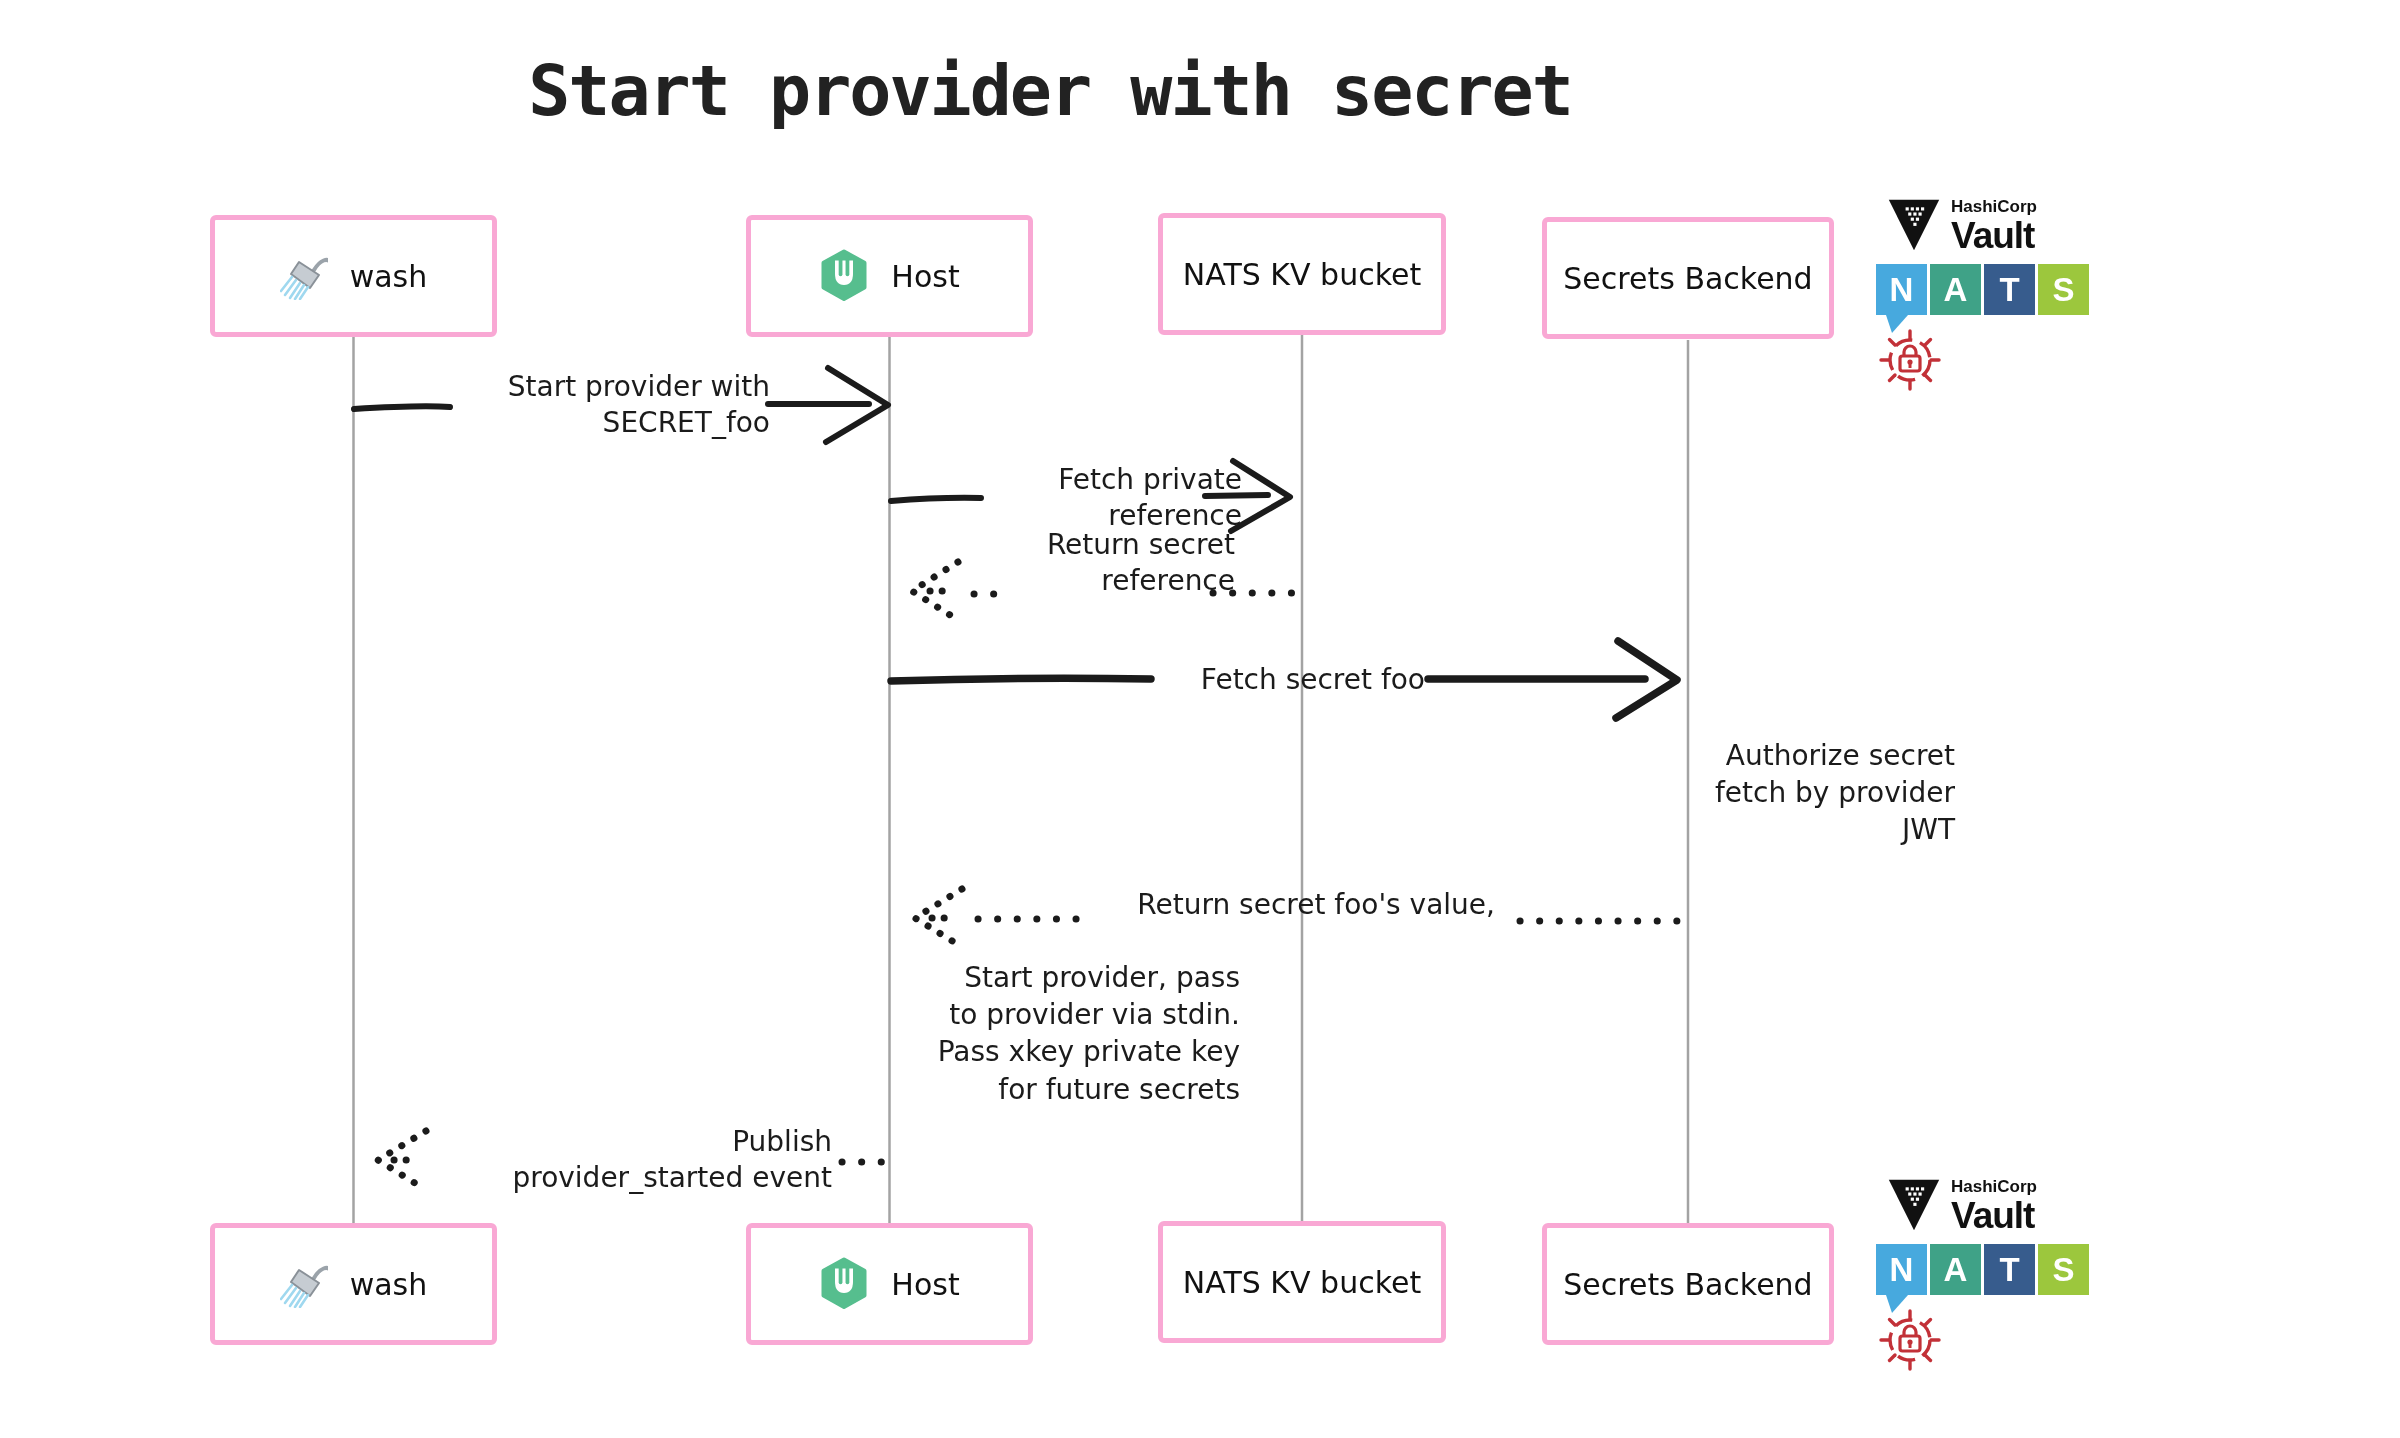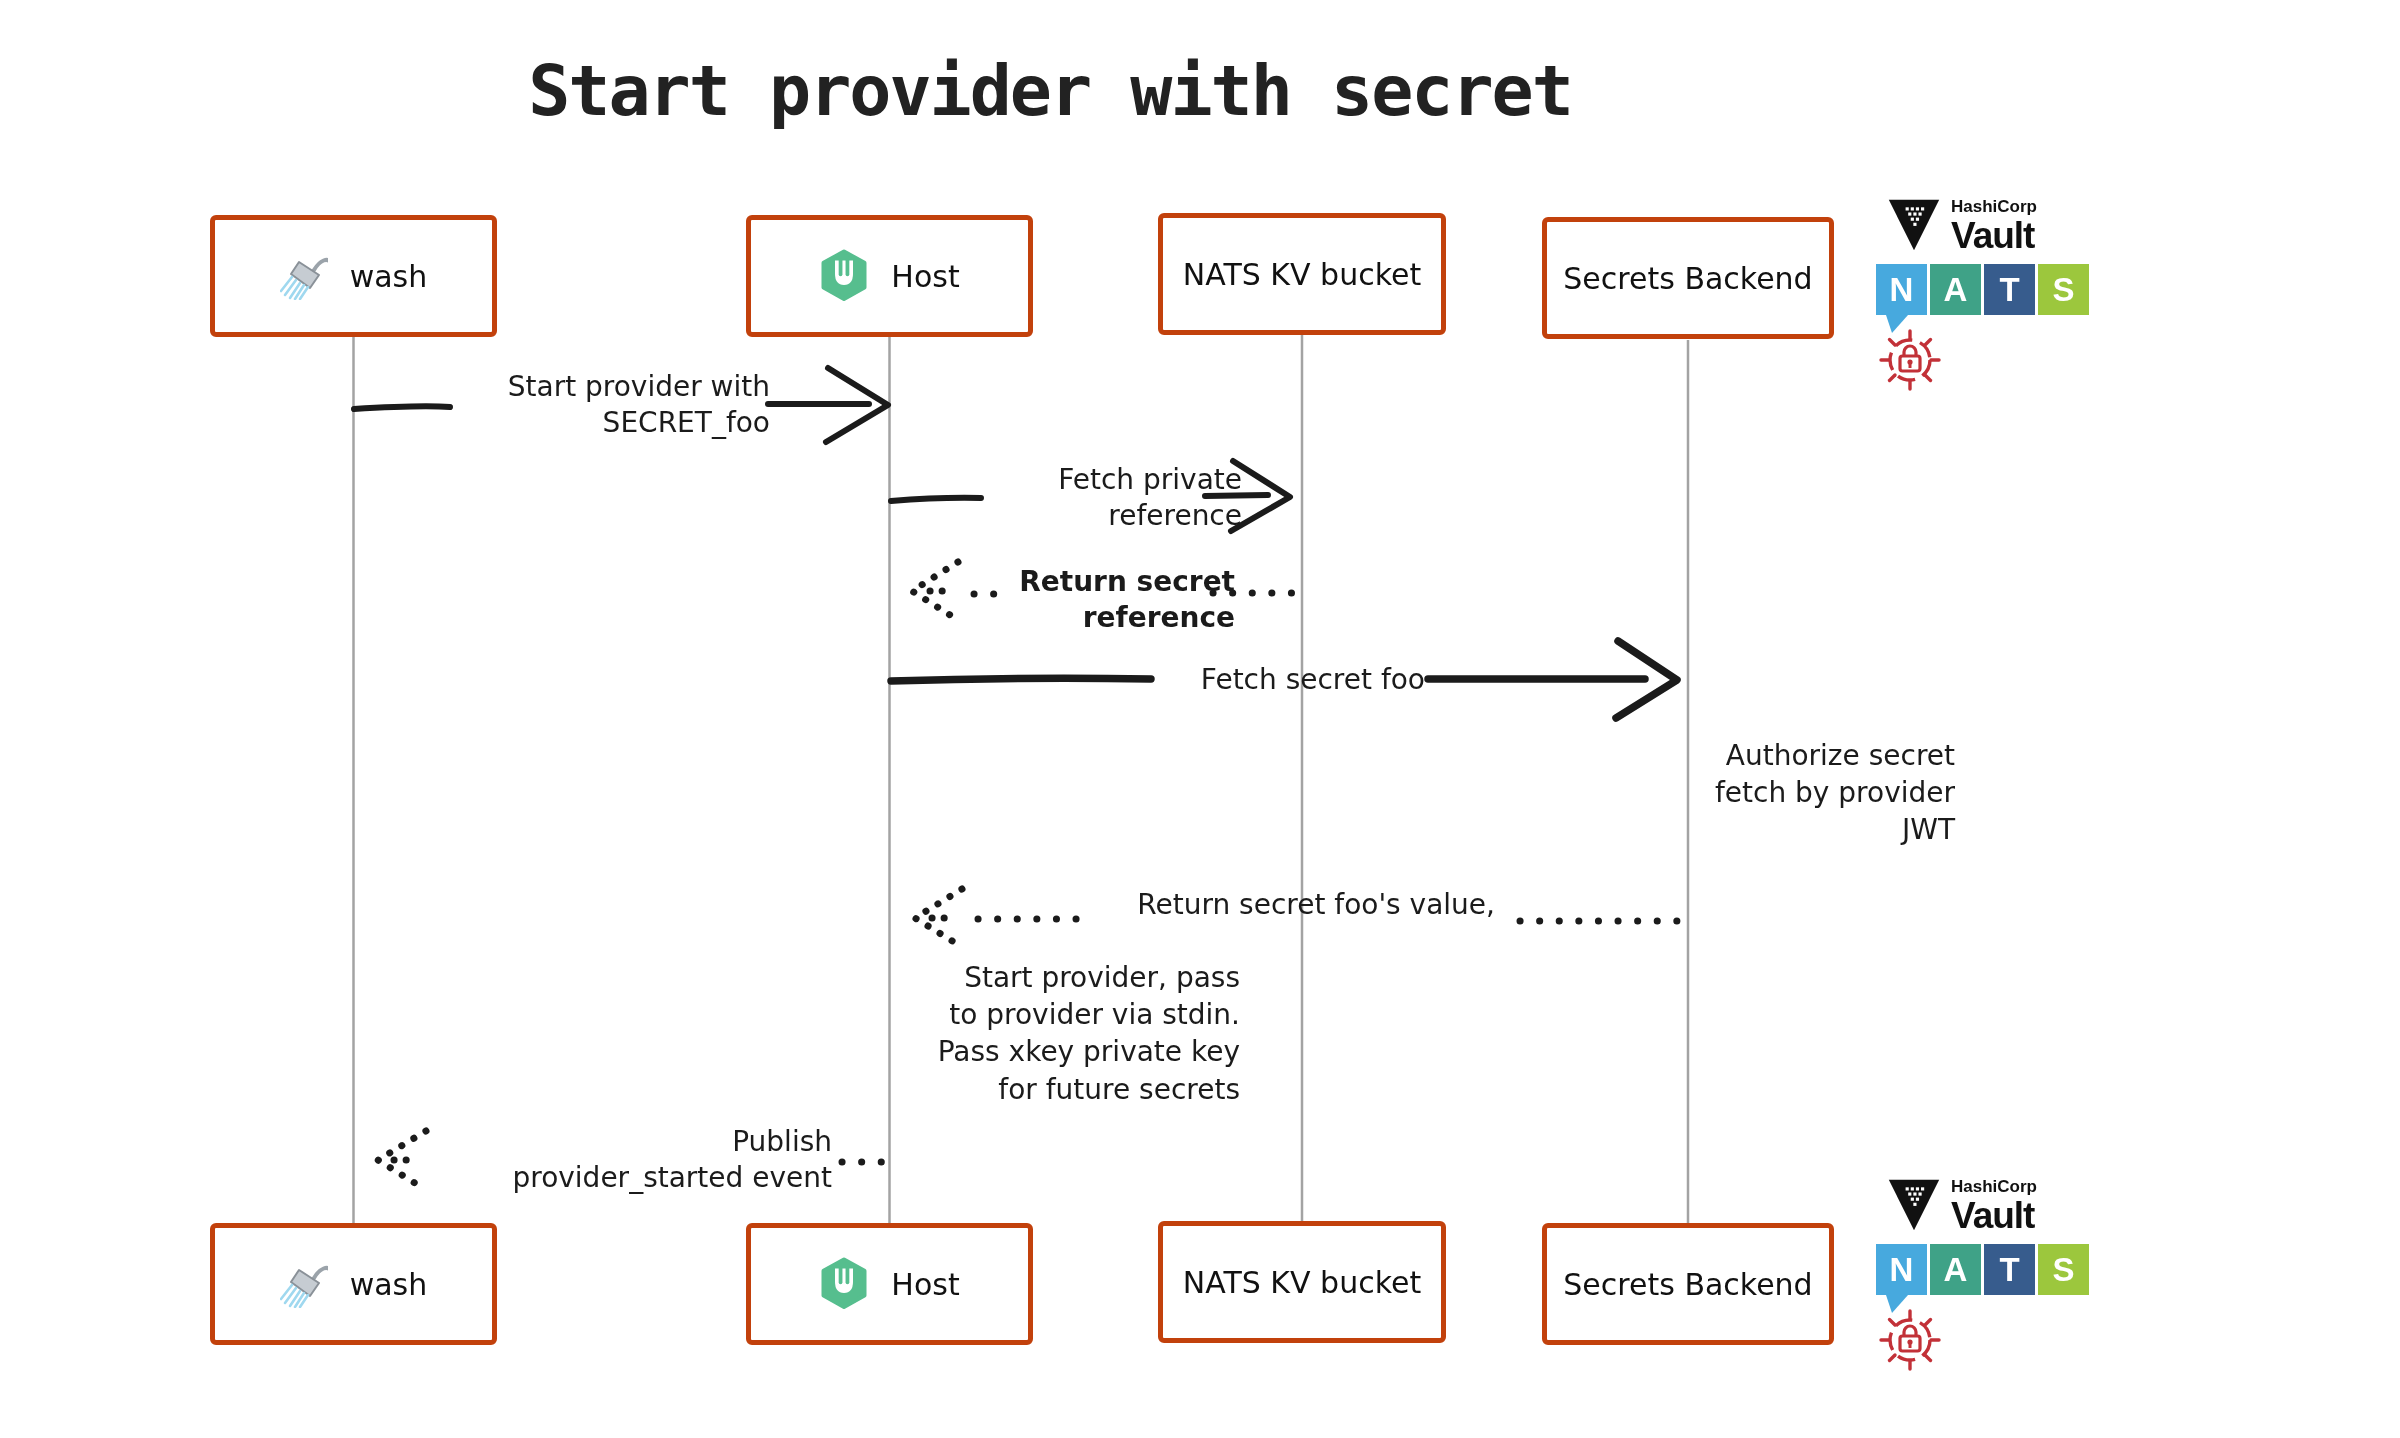--- a/index.html
+++ b/index.html
@@ -8,21 +8,21 @@
   .title{position:absolute;left:300px;top:50px;width:1500px;text-align:center;
          font-family:"DejaVu Sans Mono",monospace;font-weight:bold;font-size:70px;
          letter-spacing:-2px;color:#222;}
   svg.overlay{position:absolute;left:0;top:0;z-index:1;}
   .lifeline{stroke:#a3a3a3;stroke-width:2.5;}
   .solid path{stroke:#1b1b1b;stroke-width:6;fill:none;stroke-linecap:round;stroke-linejoin:round;}
   .thick path{stroke-width:7.5;}
   .dots{stroke:#1b1b1b;stroke-width:7;fill:none;stroke-linecap:round;stroke-dasharray:0.1 19.5;}
   .dotshead{stroke:#1b1b1b;stroke-width:7;fill:none;stroke-linecap:round;stroke-linejoin:round;stroke-dasharray:0.1 14;}
   .dotshead2{stroke:#1b1b1b;stroke-width:7;fill:none;stroke-linecap:round;stroke-dasharray:0.1 12;}
-  .actor{position:absolute;height:112px;background:#fff;border:5px solid #c2410c;border-radius:6px;
+  .actor{position:absolute;height:112px;background:#fff;border:5px solid #f9a8d4;border-radius:6px;
          display:flex;align-items:center;justify-content:center;gap:22px;z-index:2;
          font-size:30px;color:#111;}
   .actor .lbl{white-space:nowrap;}
   .msg,.note{position:absolute;text-align:right;font-size:28px;line-height:1.3;color:#1b1b1b;z-index:3;}
   .note{line-height:1.33;}
   .logo-stack{position:absolute;left:1876px;z-index:3;}
   .vault-row{display:flex;align-items:center;gap:9px;margin-left:10px;}
   .vault-text{display:flex;flex-direction:column;font-family:"Liberation Sans",sans-serif;justify-content:space-between;}
   .vault-brand{font-size:17px;font-weight:bold;line-height:1;}
   .vault-product{font-size:37px;font-weight:bold;line-height:1;margin-top:2px;letter-spacing:-1px;}
@@ -158,21 +158,21 @@
   <div class="msg" style="left:455px;top:369px;width:315px;">
     <div>Start provider with</div>
     <div>SECRET_foo</div>
   </div>
 
   <div class="msg" style="left:952px;top:462px;width:290px;">
     <div>Fetch private</div>
     <div>reference</div>
   </div>
 
-  <div class="msg" style="left:940px;top:564px;width:295px;font-weight:bold;">
+  <div class="msg" style="left:940px;top:527px;width:295px;">
     <div>Return secret</div>
     <div>reference</div>
   </div>
 
   <div class="msg" style="left:1155px;top:662px;width:270px;">
     <div>Fetch secret foo</div>
   </div>
 
   <div class="msg" style="left:1085px;top:887px;width:410px;">
     <div>Return secret foo's value,</div>

